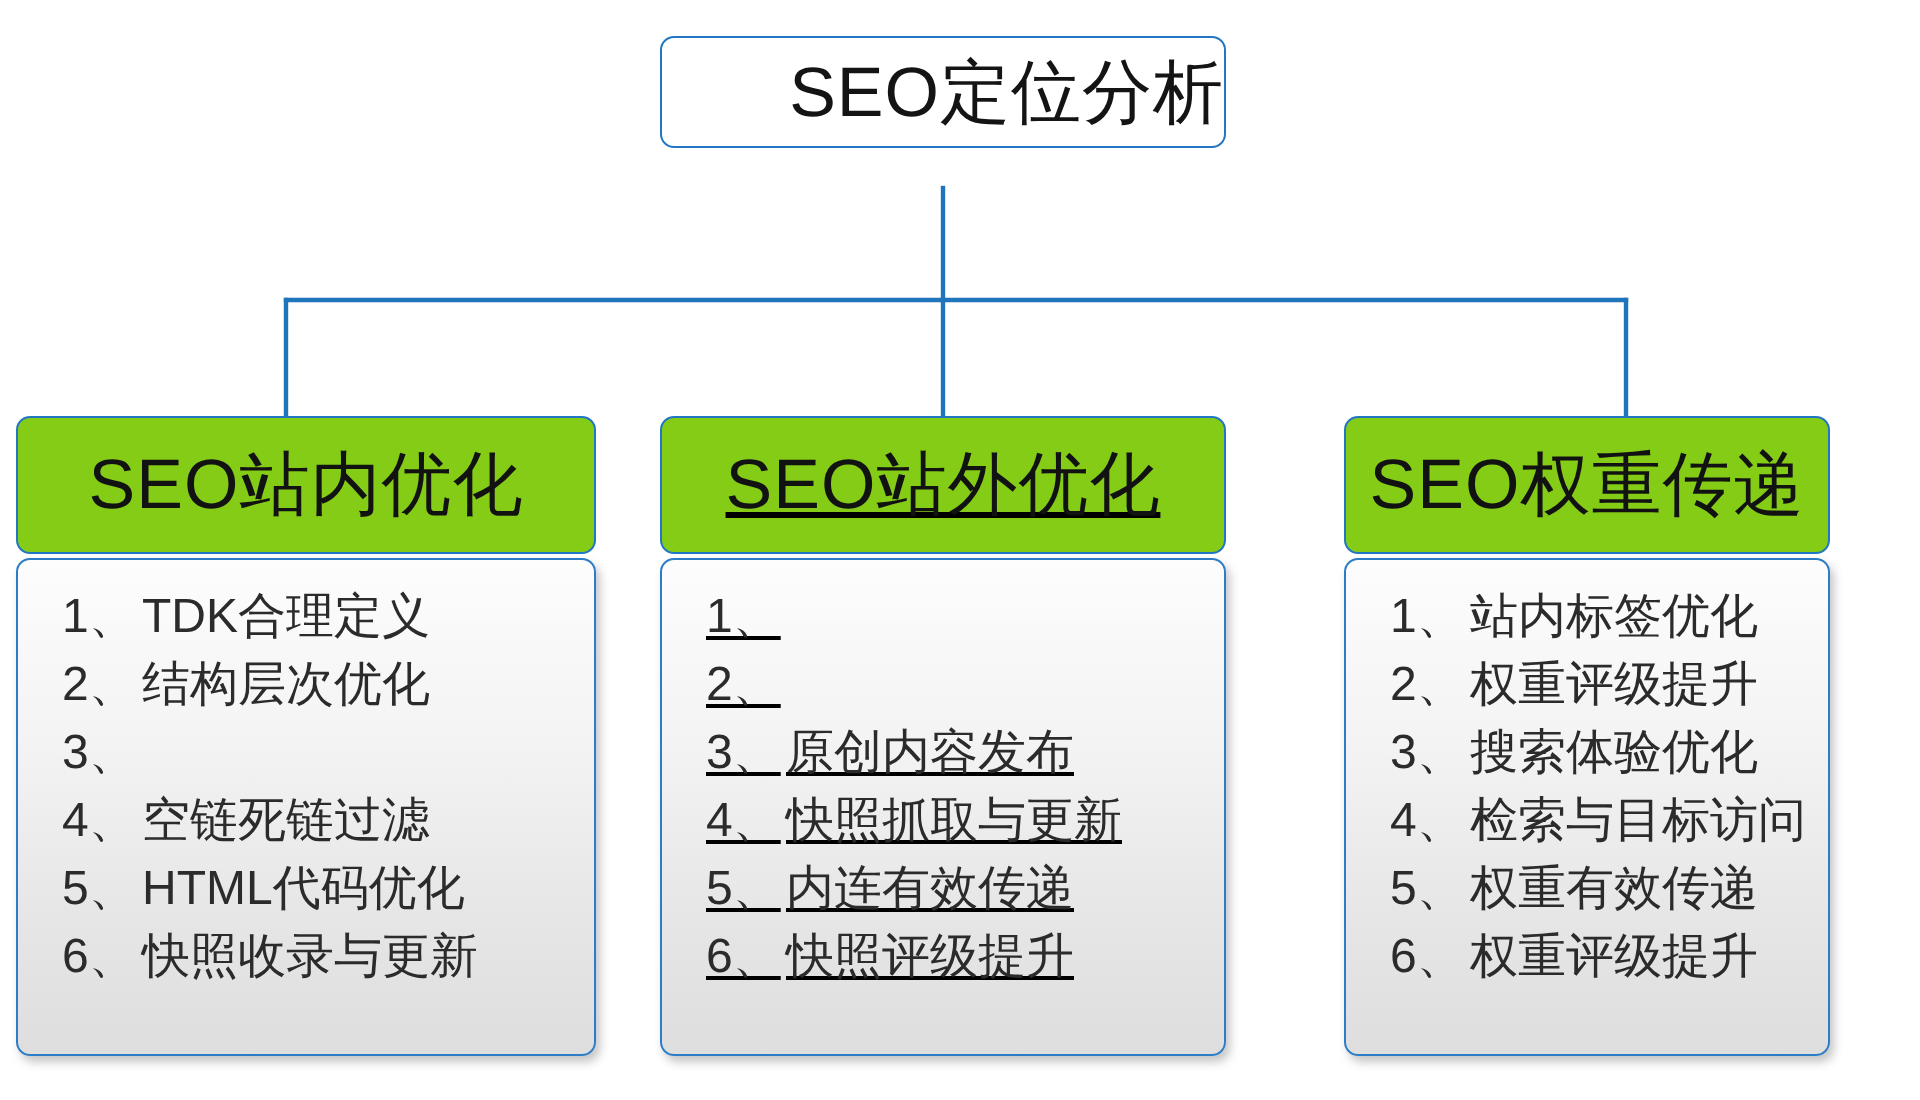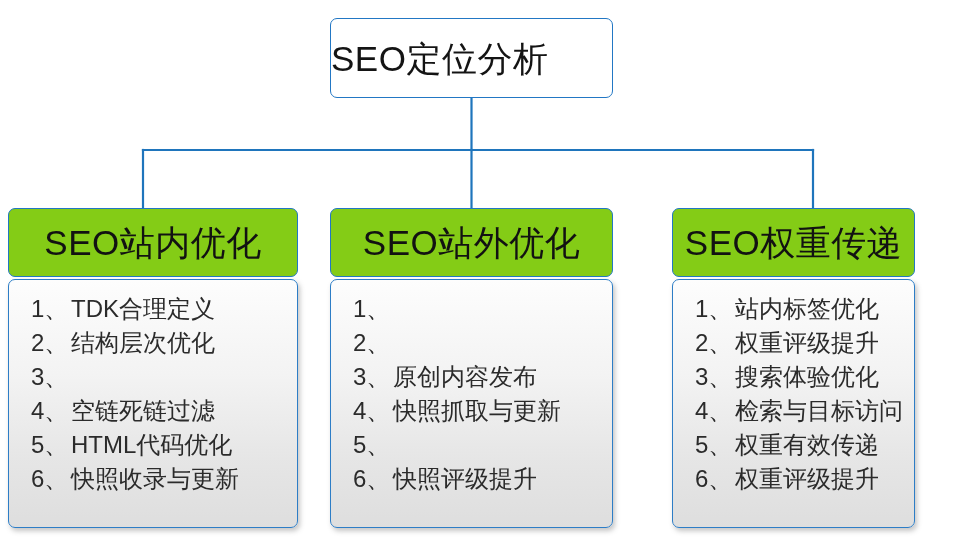--- a/index.html
+++ b/index.html
@@ -31,45 +31,45 @@
     height: 550px;
     pointer-events: none;
   }
 
   
   .root-node {
     position: absolute;
     left: 330px;
     top: 18px;
     width: 283px;
-    height: 80px;
+    height: 56px;
     box-sizing: border-box;
     border: 1.6px solid #2277c4;
     border-radius: 7px;
     background: #ffffff;
     display: flex;
     align-items: center;
-    justify-content: flex-start;
+    justify-content: flex-end;
   }
   .root-label {
     font-size: 35px;
     color: #141414;
     letter-spacing: 0.5px;
     line-height: 1;
     white-space: nowrap;
   }
 
   
   .column {
     position: absolute;
     top: 208px;
     width: 290px;
   }
   .column.c0 { left: 8px; }
-  .column.c1 { left: 330px; width: 283px; }
+  .column.c1 { left: 330px; width: 283px; text-decoration: underline; }
   .column.c2 { left: 672px; width: 243px; }
 
   .col-header {
     box-sizing: border-box;
     height: 69px;
     border: 1.6px solid #2277c4;
     border-radius: 7px;
     background: #84cc16;
     display: flex;
     align-items: center;
@@ -185,20 +185,21 @@
         <li class="item-row">
           <span class="item-index">3、</span>
           <span class="item-text">原创内容发布</span>
         </li>
         <li class="item-row">
           <span class="item-index">4、</span>
           <span class="item-text">快照抓取与更新</span>
         </li>
         <li class="item-row">
           <span class="item-index">5、</span>
+          <span class="item-text">内连有效传递</span>
         </li>
         <li class="item-row">
           <span class="item-index">6、</span>
           <span class="item-text">快照评级提升</span>
         </li>
       </ul>
     </div>
   </div>
 
   <div class="column c2">

